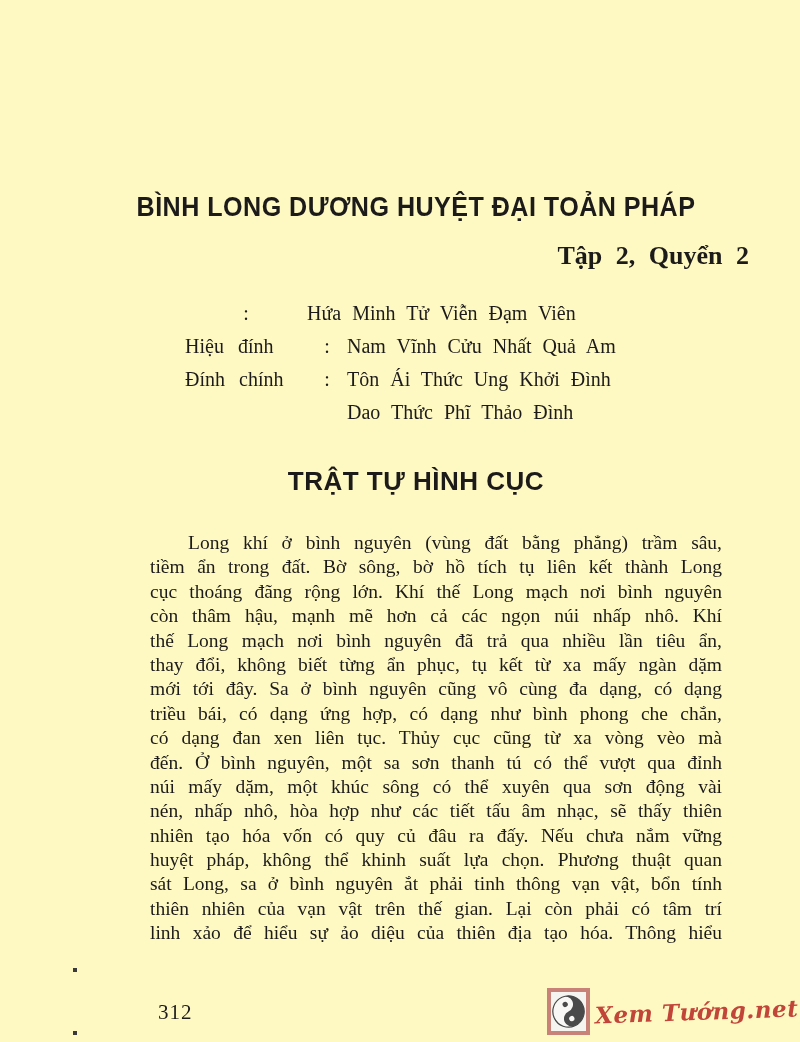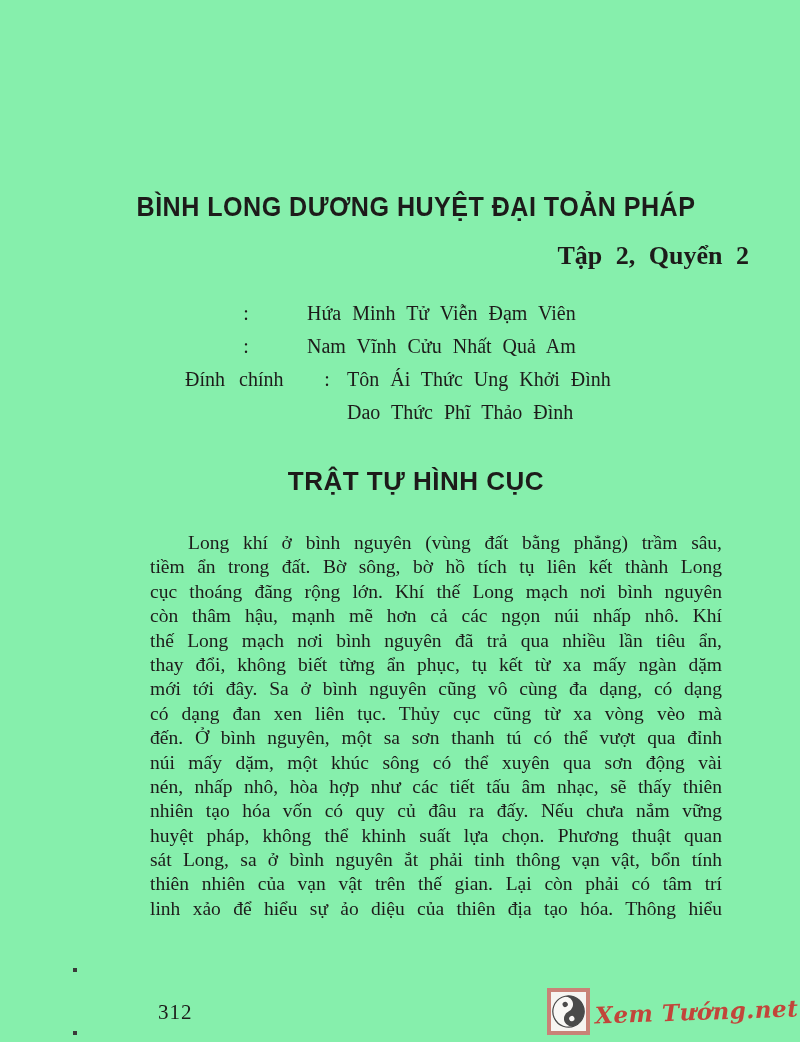--- a/index.html
+++ b/index.html
@@ -1,19 +1,19 @@
 <!DOCTYPE html>
 <html><head>
 <meta charset="utf-8">
 <style>
   html, body { margin: 0; padding: 0; background: #ffffff; }
   .page {
     position: relative;
     width: 800px; height: 1042px;
-    background: #86efac;
+    background: #fef9c3;
     overflow: hidden;
     color: #1d1b1a;
     font-family: "Liberation Serif", serif;
   }
   .title-main {
     position: absolute;
     left: 100px; top: 192px; width: 632px;
     text-align: center;
     font-family: "Liberation Sans", sans-serif;
     font-weight: bold;
@@ -116,20 +116,21 @@
   <div class="title-main">BÌNH LONG DƯƠNG HUYỆT ĐẠI TOẢN PHÁP</div>
 
   <div class="title-sub">Tập 2, Quyển 2</div>
 
   <div class="credits">
     <div class="credit-row">
       <span class="credit-colon">:</span>
       <span class="credit-value">Hứa Minh Tử Viễn Đạm Viên</span>
     </div>
     <div class="credit-row">
+      <span class="credit-label">Hiệu đính</span>
       <span class="credit-colon">:</span>
       <span class="credit-value">Nam Vĩnh Cửu Nhất Quả Am</span>
     </div>
     <div class="credit-row">
       <span class="credit-label">Đính chính</span>
       <span class="credit-colon">:</span>
       <span class="credit-value">Tôn Ái Thức Ung Khởi Đình</span>
     </div>
     <div class="credit-row">
       <span class="credit-label"></span>
@@ -141,20 +142,21 @@
   <div class="section-heading">TRẬT TỰ HÌNH CỤC</div>
 
   <div class="body-text">
     <div class="text-line indent">Long khí ở bình nguyên (vùng đất bằng phẳng) trầm sâu,</div>
     <div class="text-line">tiềm ẩn trong đất. Bờ sông, bờ hồ tích tụ liên kết thành Long</div>
     <div class="text-line">cục thoáng đãng rộng lớn. Khí thế Long mạch nơi bình nguyên</div>
     <div class="text-line">còn thâm hậu, mạnh mẽ hơn cả các ngọn núi nhấp nhô. Khí</div>
     <div class="text-line">thế Long mạch nơi bình nguyên đã trả qua nhiều lần tiêu ẩn,</div>
     <div class="text-line">thay đổi, không biết từng ẩn phục, tụ kết từ xa mấy ngàn dặm</div>
     <div class="text-line">mới tới đây. Sa ở bình nguyên cũng vô cùng đa dạng, có dạng</div>
+    <div class="text-line">triều bái, có dạng ứng hợp, có dạng như bình phong che chắn,</div>
     <div class="text-line">có dạng đan xen liên tục. Thủy cục cũng từ xa vòng vèo mà</div>
     <div class="text-line">đến. Ở bình nguyên, một sa sơn thanh tú có thể vượt qua đỉnh</div>
     <div class="text-line">núi mấy dặm, một khúc sông có thể xuyên qua sơn động vài</div>
     <div class="text-line">nén, nhấp nhô, hòa hợp như các tiết tấu âm nhạc, sẽ thấy thiên</div>
     <div class="text-line">nhiên tạo hóa vốn có quy củ đâu ra đấy. Nếu chưa nắm vững</div>
     <div class="text-line">huyệt pháp, không thể khinh suất lựa chọn. Phương thuật quan</div>
     <div class="text-line">sát Long, sa ở bình nguyên ắt phải tinh thông vạn vật, bổn tính</div>
     <div class="text-line">thiên nhiên của vạn vật trên thế gian. Lại còn phải có tâm trí</div>
     <div class="text-line">linh xảo để hiểu sự ảo diệu của thiên địa tạo hóa. Thông hiểu</div>
   </div>

